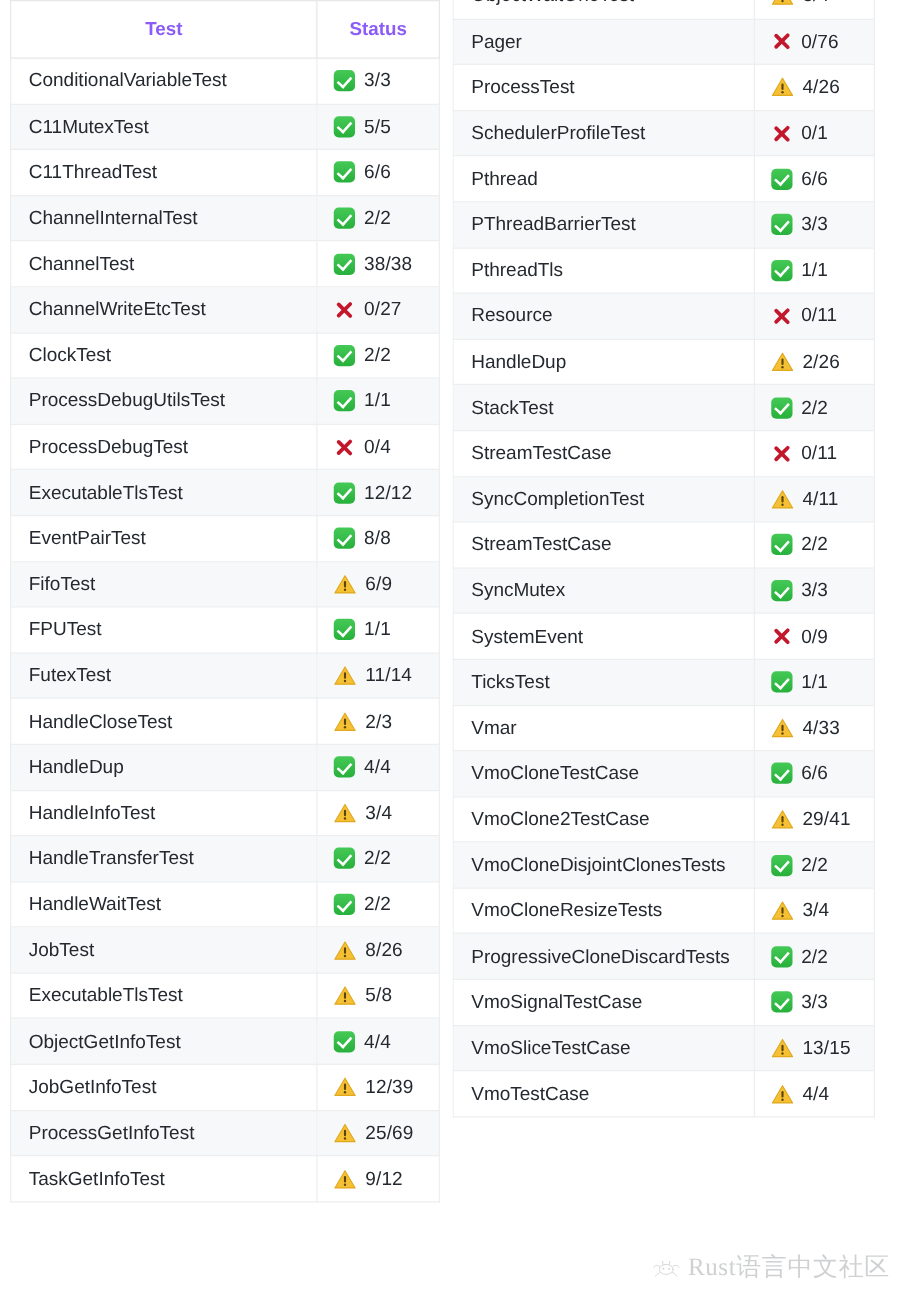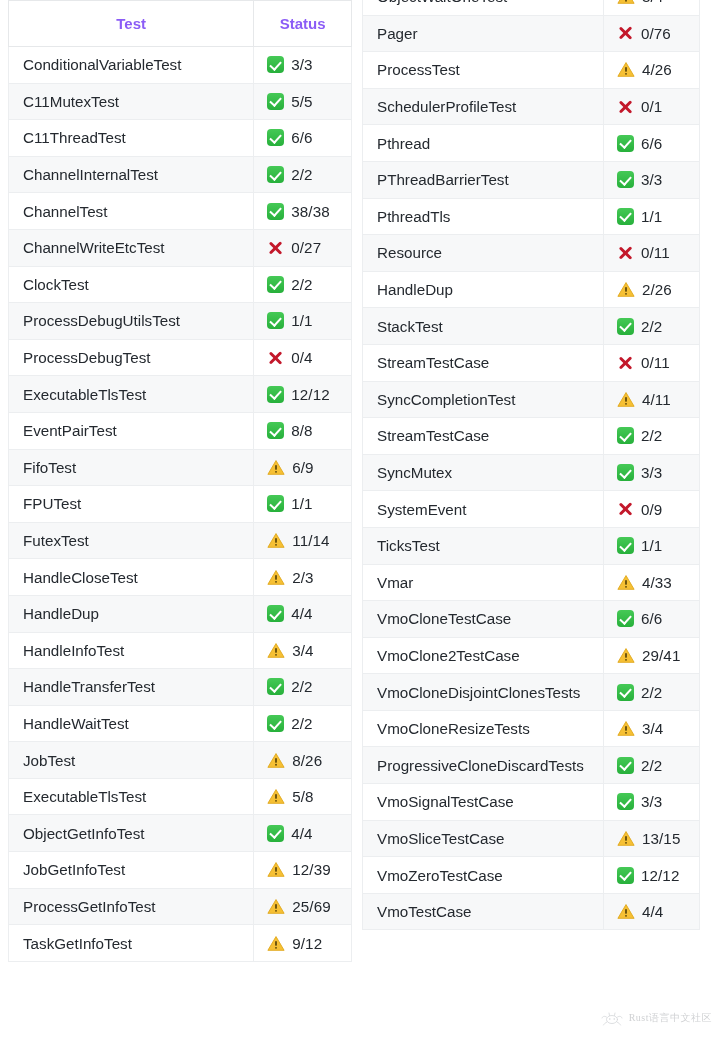--- a/index.html
+++ b/index.html
@@ -98,21 +98,21 @@
   .watermark {
     position: absolute;
     right: 8px; bottom: 17px;
     display: flex; align-items: center; gap: 6px;
     opacity: 0.42;
     pointer-events: none;
     user-select: none;
   }
   .wm-logo { width: 22px; height: 18px; display: block; }
   .wm-text {
-    font-size: 10px;
+    font-size: 20px;
     color: #8d9196;
     letter-spacing: 0.5px;
     font-family: "Liberation Serif", serif;
     white-space: nowrap;
   }
 </style>
 </head>
 <body>
 
 <div id="page">
@@ -640,29 +640,20 @@
           <tr>
             <td>VmoSliceTestCase</td>
             <td class="status-cell">
               <span class="status-inner">
                 <span class="ico ico-warn"><svg viewBox="0 0 20 18" width="18" height="17">
                     <path d="M10 1.3 L19 16.6 L1 16.6 Z" fill="#f6c034" stroke="#e0a81d" stroke-width="1" stroke-linejoin="round"></path>
                     <rect x="9.05" y="6.1" width="1.9" height="5.6" rx="0.9" fill="#5a4408"></rect>
                     <circle cx="10" cy="13.8" r="1.05" fill="#5a4408"></circle>
                   </svg></span>
                 <span class="status-text">13/15</span>
-              </span>
-            </td>
-          </tr>
-          <tr>
-            <td>VmoZeroTestCase</td>
-            <td class="status-cell">
-              <span class="status-inner">
-                <span class="ico ico-pass"></span>
-                <span class="status-text">12/12</span>
               </span>
             </td>
           </tr>
           <tr>
             <td>VmoTestCase</td>
             <td class="status-cell">
               <span class="status-inner">
                 <span class="ico ico-warn"><svg viewBox="0 0 20 18" width="18" height="17">
                     <path d="M10 1.3 L19 16.6 L1 16.6 Z" fill="#f6c034" stroke="#e0a81d" stroke-width="1" stroke-linejoin="round"></path>
                     <rect x="9.05" y="6.1" width="1.9" height="5.6" rx="0.9" fill="#5a4408"></rect>

